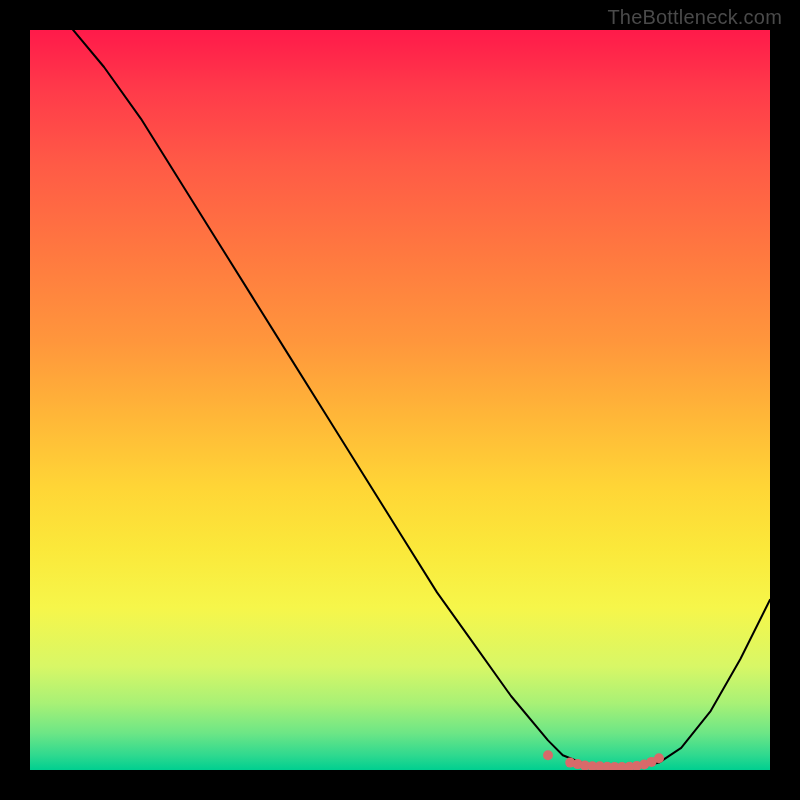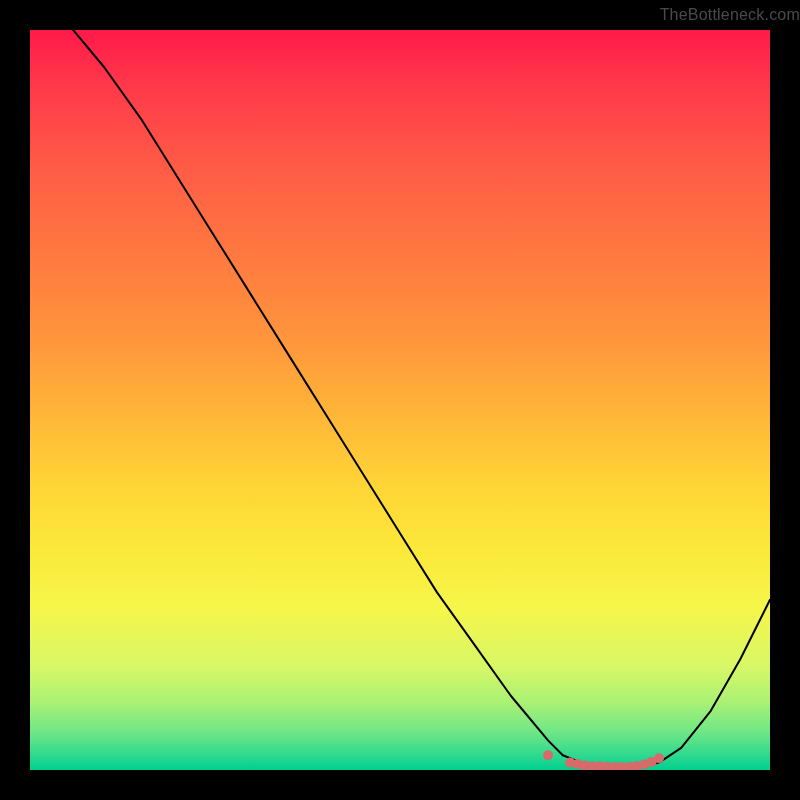--- a/index.html
+++ b/index.html
@@ -1,23 +1,23 @@
 <!DOCTYPE html>
 <html><head>
 <meta charset="utf-8">
 <style>
   * { margin: 0; padding: 0; box-sizing: border-box; }
   html, body { width: 800px; height: 800px; background: #000; font-family: Arial, sans-serif; overflow: hidden; }
   .container { position: relative; width: 800px; height: 800px; background: #000; }
   .watermark {
     position: absolute;
     top: 6px;
-    right: 0;
+    right: 18px;
     color: #4a4a4a;
-    font-size: 16px;
+    font-size: 20px;
     font-weight: 500;
     letter-spacing: 0.2px;
     z-index: 10;
   }
   .plot-area {
     position: absolute;
     left: 30px;
     top: 30px;
     width: 740px;
     height: 740px;

